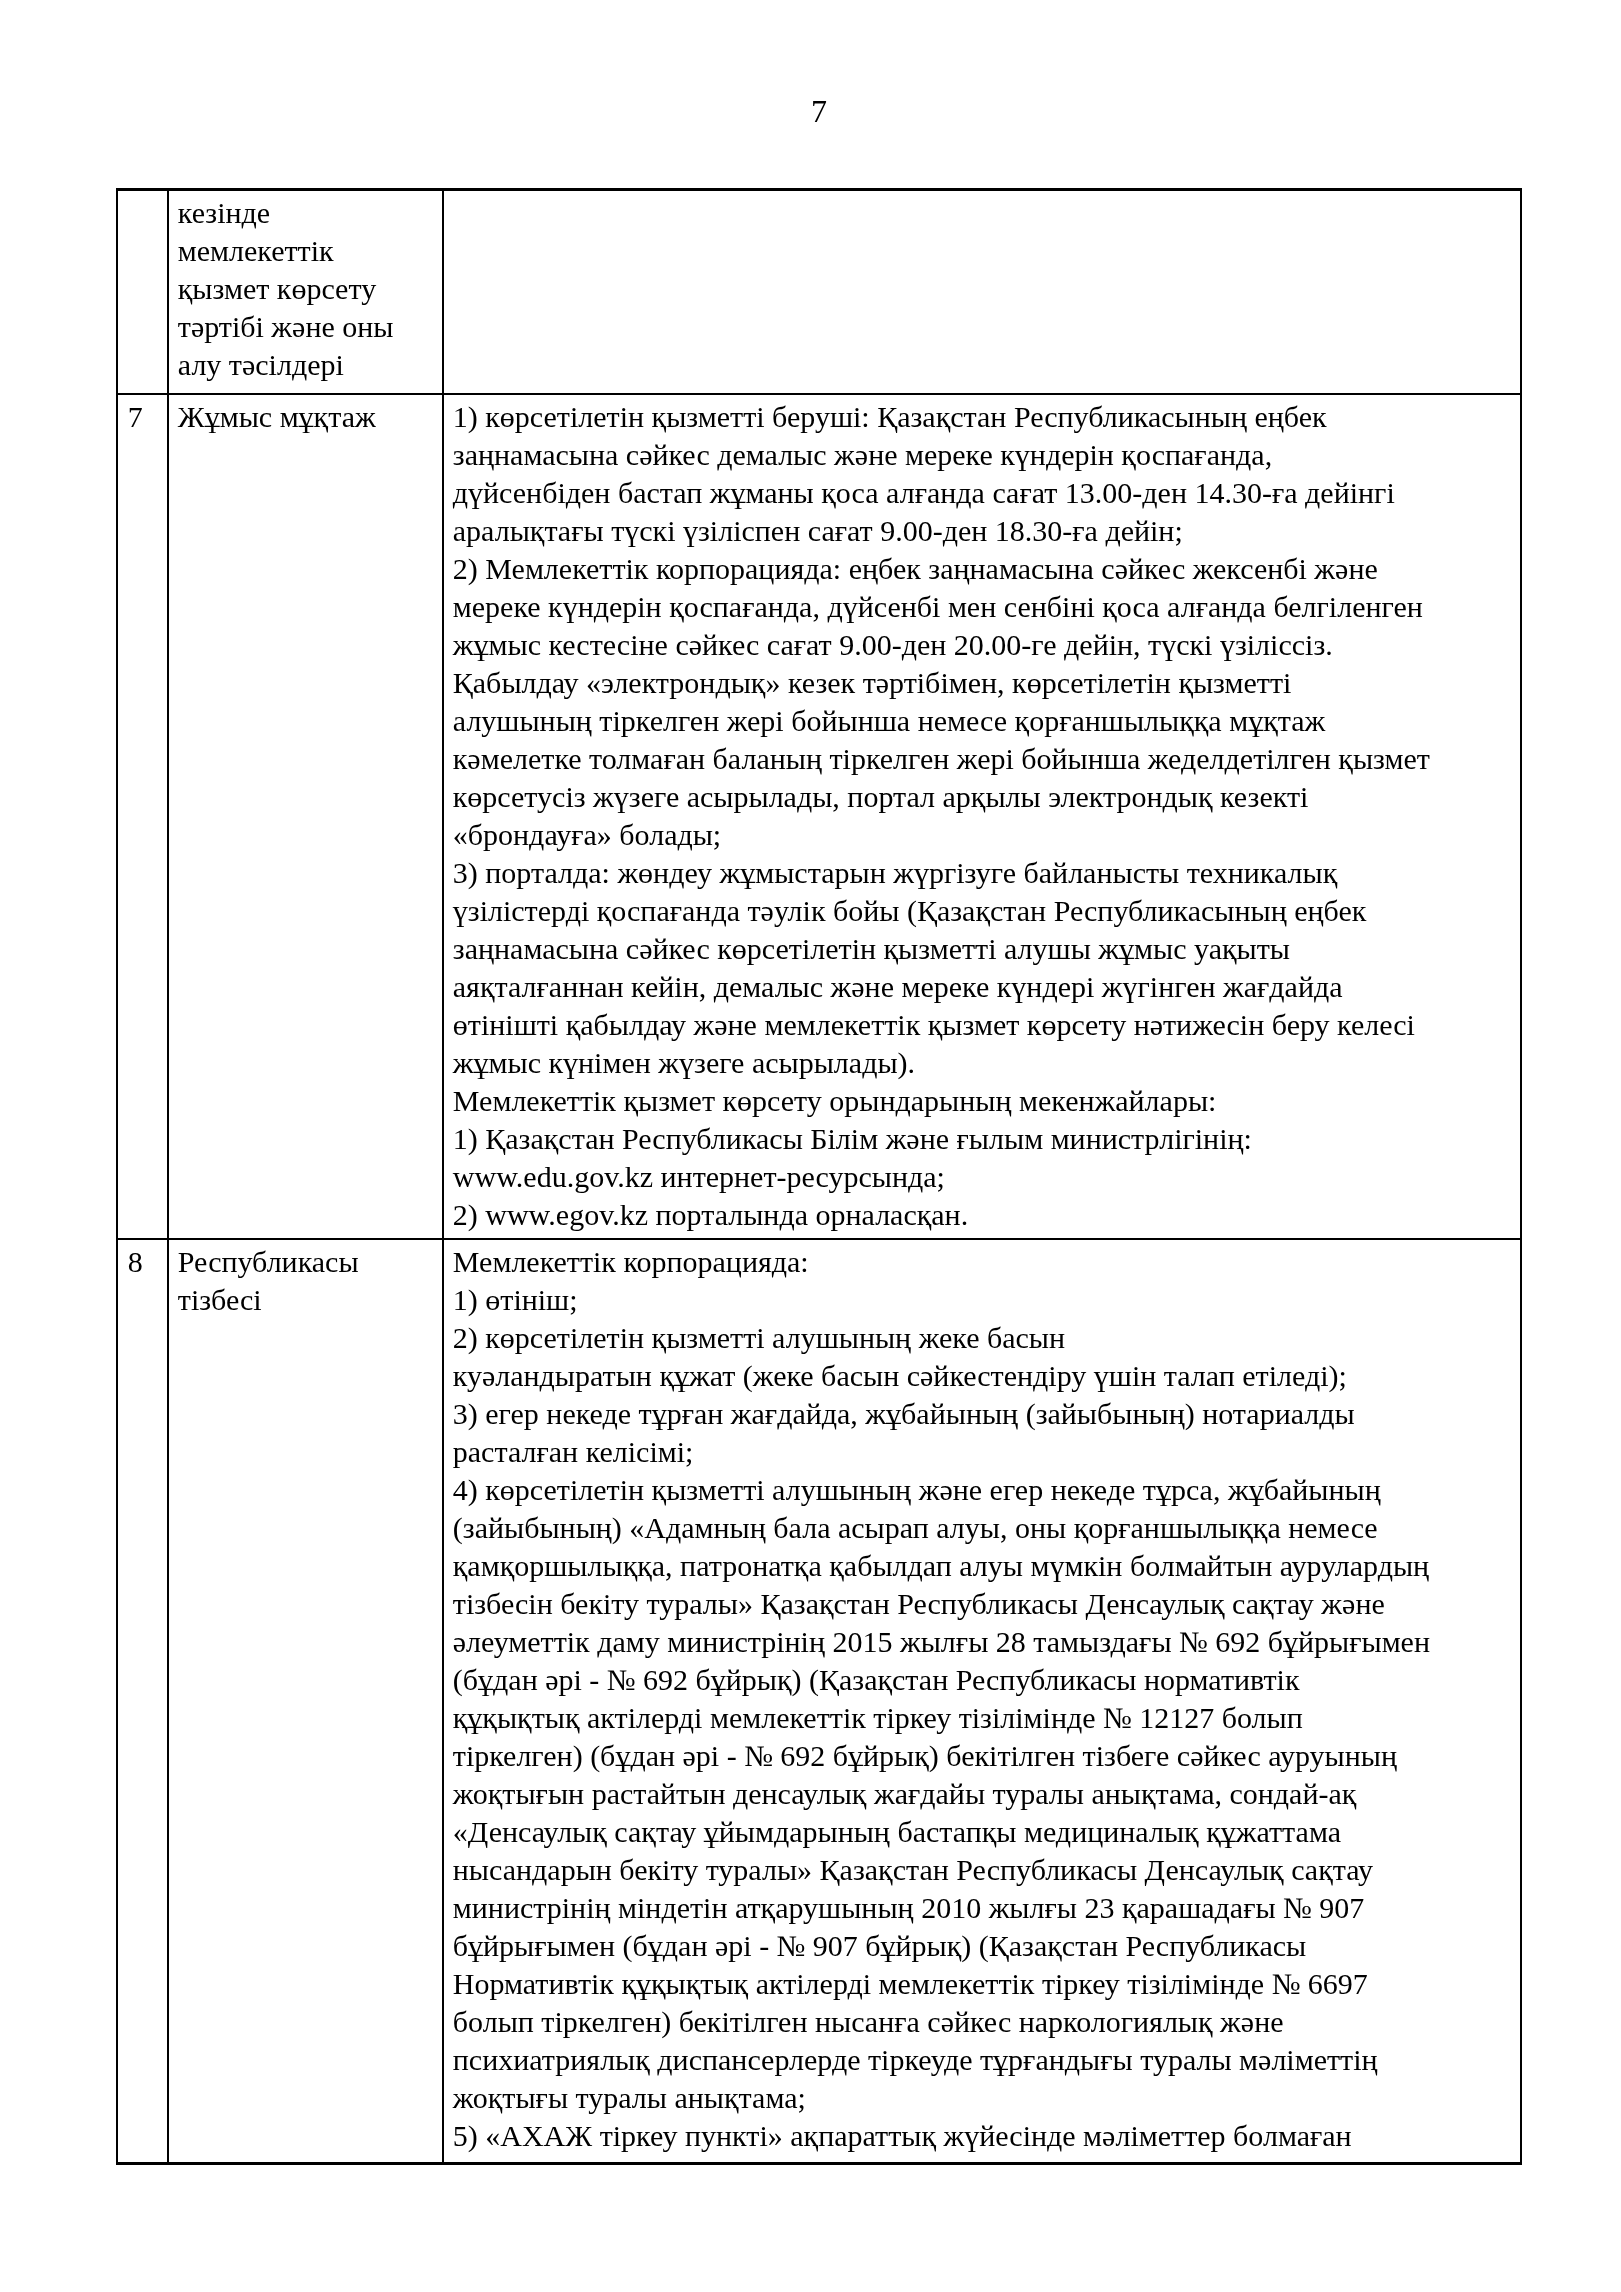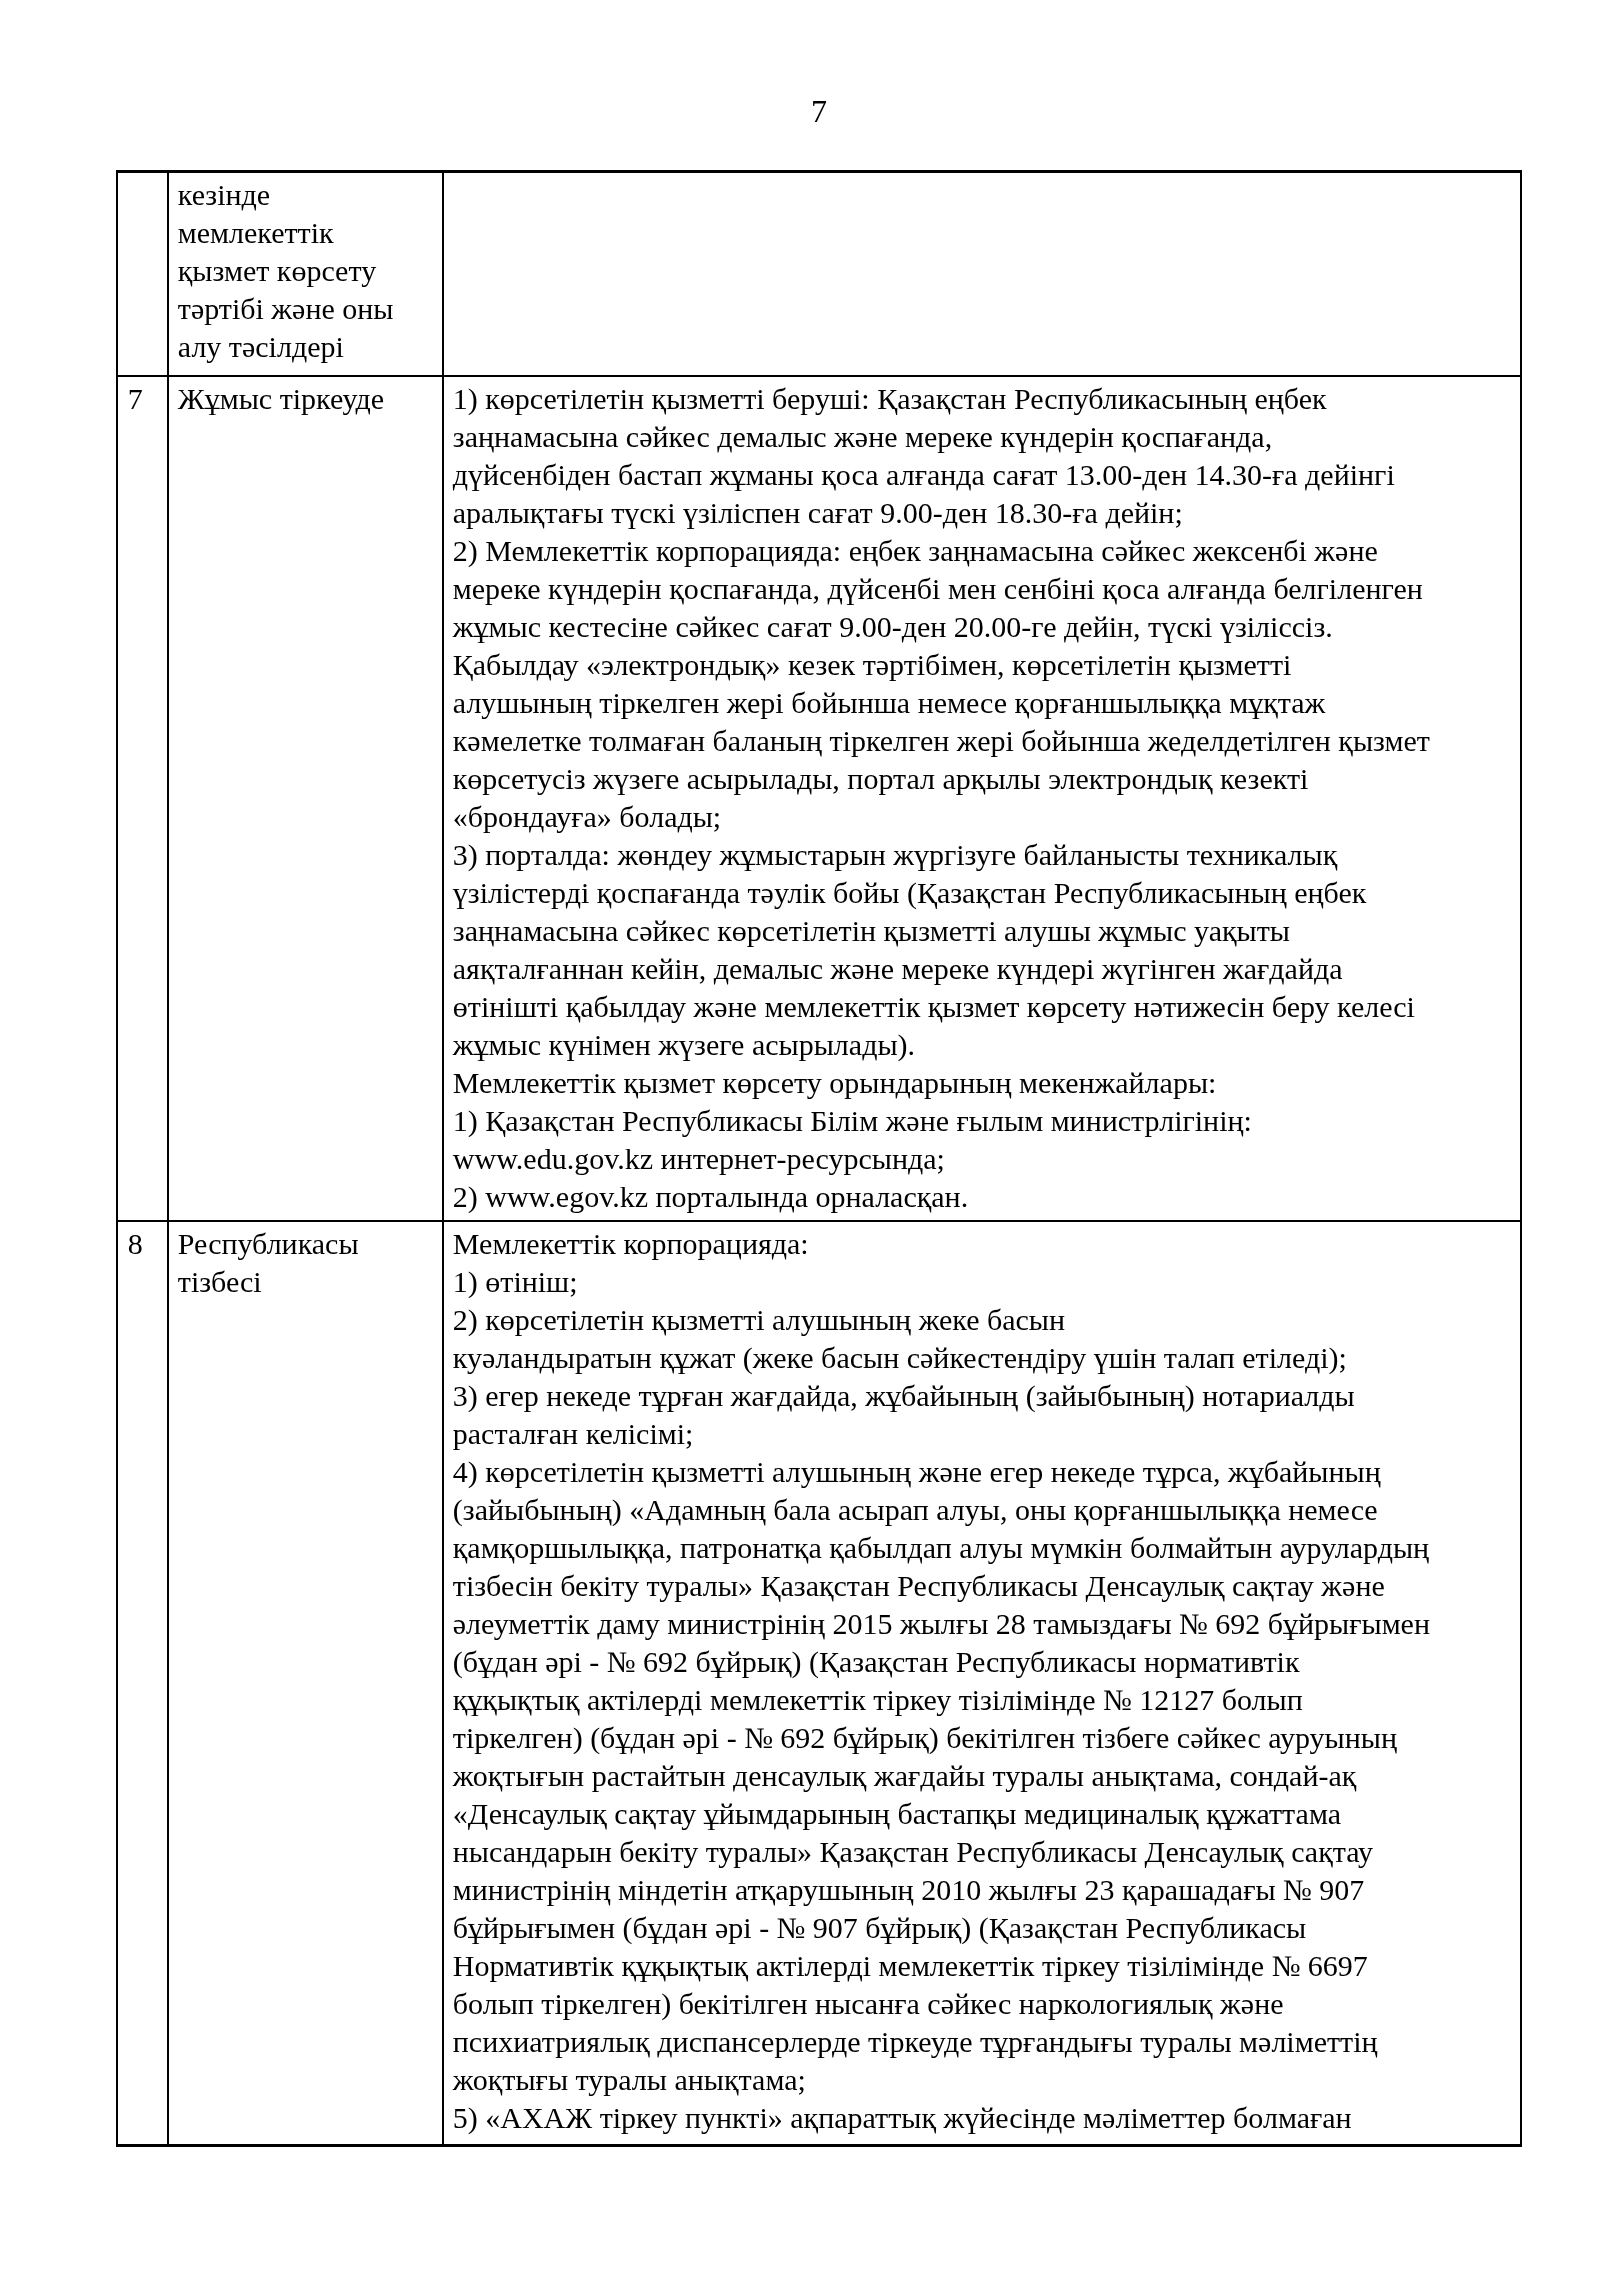--- a/index.html
+++ b/index.html
@@ -21,21 +21,21 @@
     top: 93px;
     left: 116px;
     width: 1406px;
     text-align: center;
     font-size: 32px;
     line-height: 37px;
   }
   .doc-table {
     position: absolute;
     left: 116px;
-    top: 170px;
+    top: 188px;
     width: 1406px;
     height: 1977px;
     box-sizing: border-box;
     border: solid #000000;
     border-width: 3.9px 2px 3.9px 2px; 
     display: grid;
     grid-template-columns: 49px 275px 1fr;
     grid-template-rows: 202px 845px 1fr;
     overflow: hidden;
     background: #ffffff;
@@ -69,21 +69,21 @@
 
     <div class="cell col-num"></div>
     <div class="cell col-title">кезінде
 мемлекеттік
 қызмет көрсету
 тәртібі және оны
 алу тәсілдері</div>
     <div class="cell col-content"></div>
 
     <div class="cell col-num row-sep">7</div>
-    <div class="cell col-title row-sep">Жұмыс тіркеуде</div>
+    <div class="cell col-title row-sep">Жұмыс мұқтаж</div>
     <div class="cell col-content row-sep">1) көрсетілетін қызметті беруші: Қазақстан Республикасының еңбек
 заңнамасына сәйкес демалыс және мереке күндерін қоспағанда,
 дүйсенбіден бастап жұманы қоса алғанда сағат 13.00-ден 14.30-ға дейінгі
 аралықтағы түскі үзіліспен сағат 9.00-ден 18.30-ға дейін;
 2) Мемлекеттік корпорацияда: еңбек заңнамасына сәйкес жексенбі және
 мереке күндерін қоспағанда, дүйсенбі мен сенбіні қоса алғанда белгіленген
 жұмыс кестесіне сәйкес сағат 9.00-ден 20.00-ге дейін, түскі үзіліссіз.
 Қабылдау «электрондық» кезек тәртібімен, көрсетілетін қызметті
 алушының тіркелген жері бойынша немесе қорғаншылыққа мұқтаж
 кәмелетке толмаған баланың тіркелген жері бойынша жеделдетілген қызмет

